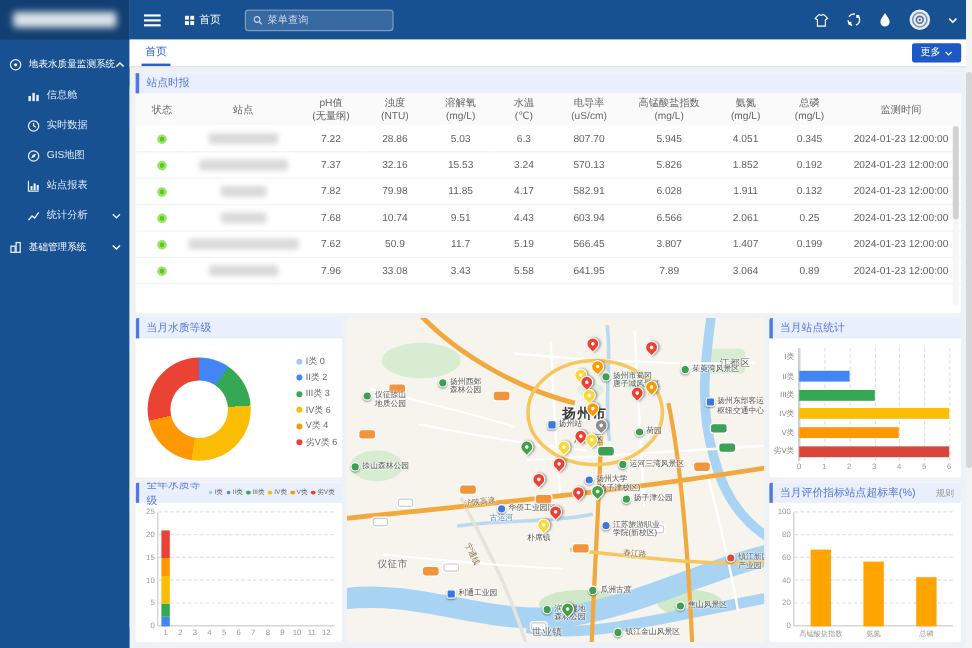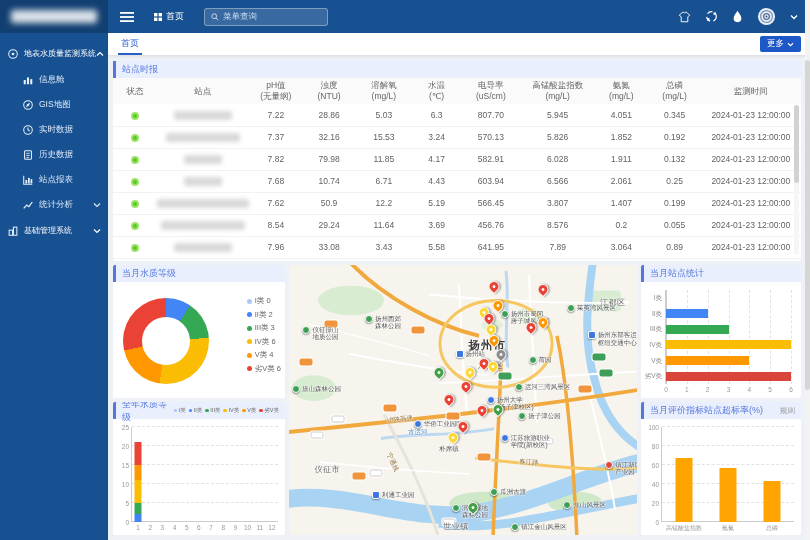--- a/index.html
+++ b/index.html
@@ -124,44 +124,33 @@
               <rect x="5.8" y="4" width="2.4" height="8" fill="currentColor"></rect>
               <rect x="9.6" y="6" width="2.4" height="6" fill="currentColor"></rect>
             </svg>
           </span>
           <span>信息舱</span>
         </div>
         <div class="nav-item">
           <span class="nav-icon">
             <svg viewBox="0 0 14 14">
               <circle cx="7" cy="7" r="5" fill="none" stroke="currentColor" stroke-width="1.2"></circle>
-              <path d="M9.5 4.5 L8 8 L4.5 9.5 L6 6 Z" fill="currentColor"></path>
-            </svg>
-          </span>
-          <span>GIS地图</span>
+              <polyline points="7,4 7,7 9.3,8.3" fill="none" stroke="currentColor" stroke-width="1.2"></polyline>
+            </svg>
+          </span>
+          <span>实时数据</span>
         </div>
         <div class="nav-item">
           <span class="nav-icon">
             <svg viewBox="0 0 14 14">
               <circle cx="7" cy="7" r="5" fill="none" stroke="currentColor" stroke-width="1.2"></circle>
-              <polyline points="7,4 7,7 9.3,8.3" fill="none" stroke="currentColor" stroke-width="1.2"></polyline>
-            </svg>
-          </span>
-          <span>实时数据</span>
-        </div>
-        <div class="nav-item">
-          <span class="nav-icon">
-            <svg viewBox="0 0 14 14">
-              <rect x="3" y="2" width="8" height="10" rx="1" fill="none" stroke="currentColor" stroke-width="1.2"></rect>
-              <line x1="5" y1="5" x2="9" y2="5" stroke="currentColor"></line>
-              <line x1="5" y1="7.5" x2="9" y2="7.5" stroke="currentColor"></line>
-              <line x1="5" y1="10" x2="8" y2="10" stroke="currentColor"></line>
-            </svg>
-          </span>
-          <span>历史数据</span>
+              <path d="M9.5 4.5 L8 8 L4.5 9.5 L6 6 Z" fill="currentColor"></path>
+            </svg>
+          </span>
+          <span>GIS地图</span>
         </div>
         <div class="nav-item">
           <span class="nav-icon">
             <svg viewBox="0 0 14 14">
               <polyline points="2,2 2,12 12,12" fill="none" stroke="currentColor" stroke-width="1.2"></polyline>
               <rect x="4" y="7" width="2" height="4" fill="currentColor"></rect>
               <rect x="7" y="4.5" width="2" height="6.5" fill="currentColor"></rect>
               <rect x="10" y="6" width="2" height="5" fill="currentColor"></rect>
             </svg>
           </span>
@@ -344,52 +333,39 @@
                 <td>6.028</td>
                 <td>1.911</td>
                 <td>0.132</td>
                 <td>2024-01-23 12:00:00</td>
               </tr>
               <tr>
                 <td><span class="dot"></span></td>
                 <td><span class="blur-name" style="width: 38px;"></span></td>
                 <td>7.68</td>
                 <td>10.74</td>
-                <td>6.71</td>
+                <td>9.51</td>
                 <td>4.43</td>
                 <td>603.94</td>
                 <td>6.566</td>
                 <td>2.061</td>
                 <td>0.25</td>
                 <td>2024-01-23 12:00:00</td>
               </tr>
               <tr>
                 <td><span class="dot"></span></td>
                 <td><span class="blur-name" style="width: 92px;"></span></td>
                 <td>7.62</td>
                 <td>50.9</td>
-                <td>12.2</td>
+                <td>11.7</td>
                 <td>5.19</td>
                 <td>566.45</td>
                 <td>3.807</td>
                 <td>1.407</td>
                 <td>0.199</td>
-                <td>2024-01-23 12:00:00</td>
-              </tr>
-              <tr>
-                <td><span class="dot"></span></td>
-                <td><span class="blur-name" style="width: 84px;"></span></td>
-                <td>8.54</td>
-                <td>29.24</td>
-                <td>11.64</td>
-                <td>3.69</td>
-                <td>456.76</td>
-                <td>8.576</td>
-                <td>0.2</td>
-                <td>0.055</td>
                 <td>2024-01-23 12:00:00</td>
               </tr>
               <tr>
                 <td><span class="dot"></span></td>
                 <td><span class="blur-name" style="width: 58px;"></span></td>
                 <td>7.96</td>
                 <td>33.08</td>
                 <td>3.43</td>
                 <td>5.58</td>
                 <td>641.95</td>

